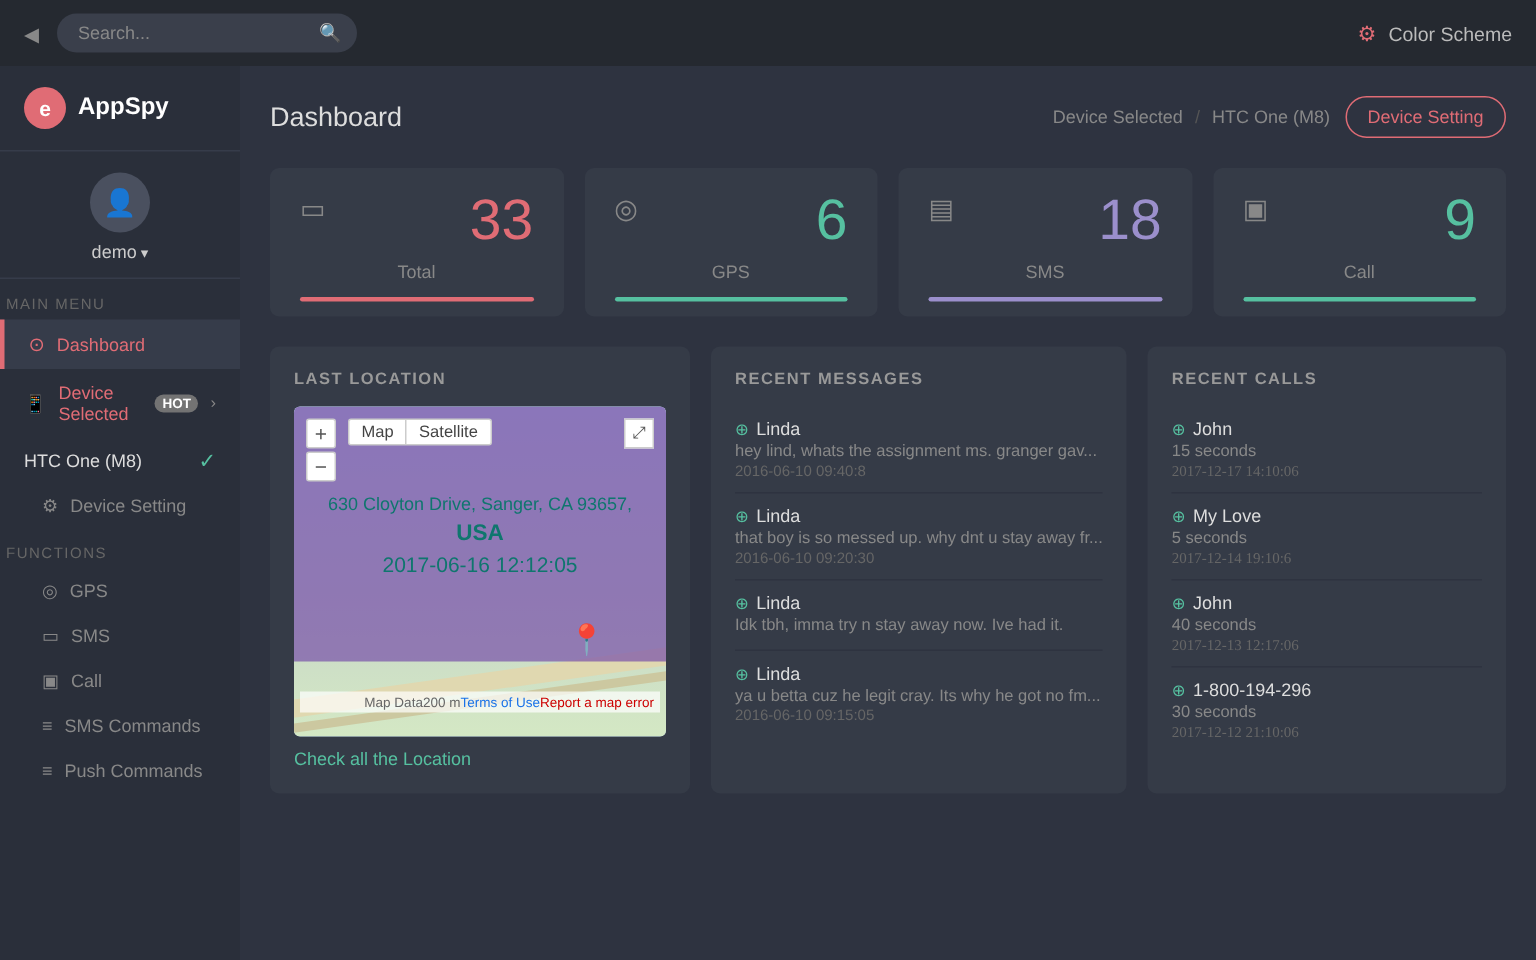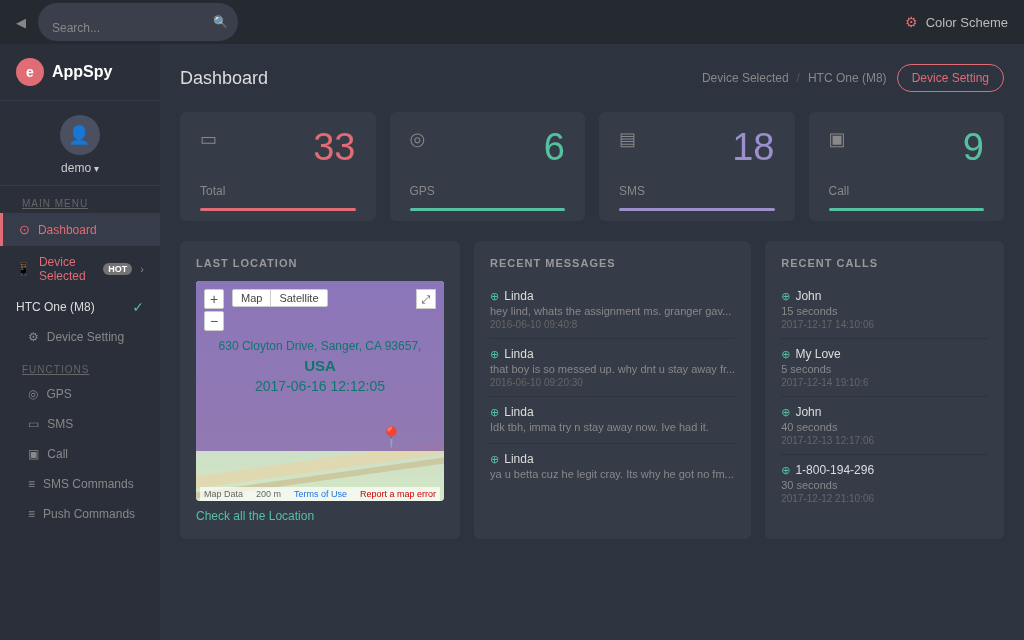--- a/index.html
+++ b/index.html
@@ -1,39 +1,39 @@
 <!DOCTYPE html>
 <html><head>
   <meta charset="utf-8">
   <style>
     * { box-sizing: border-box; margin: 0; padding: 0; }
     body { font-family: 'Segoe UI', Arial, sans-serif; background: #2e3340; color: #ccc; font-size: 13px; display: flex; flex-direction: column; height: 640px; overflow: hidden; }
 
     
     .top-bar { background: #252930; height: 44px; display: flex; align-items: center; padding: 0 16px; gap: 12px; flex-shrink: 0; }
     .search-wrap { position: relative; flex: 0 0 200px; }
-    .search-wrap input { background: #3a3f4b; border: none; border-radius: 20px; color: #ccc; padding: 18px 32px 6px 14px; width: 100%; outline: none; font-size: 12px; }
+    .search-wrap input { background: #3a3f4b; border: none; border-radius: 20px; color: #ccc; padding: 6px 32px 6px 14px; width: 100%; outline: none; font-size: 12px; }
     .search-wrap input::placeholder { color: #888; }
     .search-icon-wrap { position: absolute; right: 10px; top: 50%; transform: translateY(-50%); color: #888; font-size: 12px; }
     .top-bar-right { margin-left: auto; display: flex; align-items: center; gap: 8px; color: #bbb; font-size: 13px; cursor: pointer; }
     .color-scheme-icon { color: #e06c75; font-size: 14px; }
 
     
     .layout { display: flex; flex: 1; overflow: hidden; }
 
     
     .sidebar { width: 160px; background: #2a2f3a; display: flex; flex-direction: column; flex-shrink: 0; padding-bottom: 16px; overflow-y: auto; }
     .sidebar-logo { display: flex; align-items: center; gap: 8px; padding: 14px 16px; border-bottom: 1px solid #363c4a; }
     .logo-icon { width: 28px; height: 28px; background: #e06c75; border-radius: 50%; display: flex; align-items: center; justify-content: center; color: white; font-size: 14px; font-weight: bold; }
     .logo-text { color: white; font-size: 16px; font-weight: 600; }
     .user-section { display: flex; flex-direction: column; align-items: center; padding: 14px 0 10px; border-bottom: 1px solid #363c4a; }
     .avatar { width: 40px; height: 40px; background: #4a505f; border-radius: 50%; display: flex; align-items: center; justify-content: center; color: #aaa; font-size: 18px; }
     .username { margin-top: 6px; color: #ccc; font-size: 12px; cursor: pointer; }
     .username::after { content: ' ▾'; font-size: 10px; }
-    .menu-section-label { padding: 12px 22px 4px; color: #666; font-size: 10px; letter-spacing: 1px; text-decoration: underline; }
+    .menu-section-label { padding: 12px 4px 4px; color: #666; font-size: 10px; letter-spacing: 1px; }
     .sidebar-item { display: flex; align-items: center; gap: 8px; padding: 9px 16px; color: #aaa; cursor: pointer; font-size: 12px; position: relative; }
     .sidebar-item.active { background: #363c4a; color: #e06c75; border-left: 3px solid #e06c75; }
     .sidebar-item .icon { font-size: 13px; flex-shrink: 0; }
     .hot-badge { background: #737373; color: white; font-size: 9px; padding: 1px 5px; border-radius: 8px; margin-left: 2px; font-weight: bold; }
     .device-selected-item { display: flex; align-items: center; gap: 8px; padding: 9px 16px; color: #e06c75; cursor: pointer; font-size: 12px; }
     .device-check { display: flex; align-items: center; justify-content: space-between; padding: 7px 16px; cursor: pointer; }
     .device-name { color: #ddd; font-size: 12px; }
     .check-mark { color: #56c0a0; font-size: 14px; }
     .sub-item { padding: 8px 16px 8px 28px; color: #888; cursor: pointer; font-size: 12px; display: flex; align-items: center; gap: 8px; }
 
@@ -42,21 +42,21 @@
     .page-header { display: flex; align-items: center; justify-content: space-between; margin-bottom: 20px; }
     .page-title { color: #ddd; font-size: 18px; font-weight: 400; }
     .breadcrumb { display: flex; align-items: center; gap: 8px; color: #888; font-size: 12px; }
     .breadcrumb-sep { color: #555; }
     .device-setting-btn { border: 1px solid #e06c75; color: #e06c75; background: transparent; border-radius: 20px; padding: 6px 14px; cursor: pointer; font-size: 12px; }
 
     
     .stats-row { display: grid; grid-template-columns: repeat(4, 1fr); gap: 14px; margin-bottom: 20px; }
     .stat-card { background: #353b47; border-radius: 6px; padding: 16px 20px 10px; }
     .stat-header { display: flex; align-items: flex-start; justify-content: space-between; }
-    .stat-label { color: #888; font-size: 12px; margin-top: 18px; }
+    .stat-label { color: #888; font-size: 12px; margin-top: 8px; text-align: center; }
     .stat-icon { color: #888; font-size: 18px; }
     .stat-number { font-size: 38px; font-weight: 300; line-height: 1; }
     .stat-total .stat-number { color: #e06c75; }
     .stat-gps .stat-number { color: #56c0a0; }
     .stat-sms .stat-number { color: #9b8fcc; }
     .stat-call .stat-number { color: #56c0a0; }
     .stat-bar { height: 3px; border-radius: 2px; margin-top: 10px; }
     .stat-total .stat-bar { background: #e06c75; }
     .stat-gps .stat-bar { background: #56c0a0; }
     .stat-sms .stat-bar { background: #9b8fcc; }
@@ -72,38 +72,38 @@
     .map-controls { position: absolute; top: 8px; left: 8px; display: flex; flex-direction: column; gap: 2px; z-index: 2; }
     .map-btn { background: white; border: 1px solid #ccc; width: 20px; height: 20px; display: flex; align-items: center; justify-content: center; cursor: pointer; font-size: 14px; color: #555; border-radius: 2px; }
     .map-type-bar { position: absolute; top: 8px; left: 36px; background: white; border: 1px solid #ccc; border-radius: 2px; display: flex; font-size: 11px; z-index: 2; }
     .map-type-btn { padding: 2px 8px; cursor: pointer; color: #444; }
     .map-type-btn:first-child { border-right: 1px solid #ccc; }
     .map-fullscreen { position: absolute; top: 8px; right: 8px; background: white; border: 1px solid #ccc; width: 20px; height: 20px; display: flex; align-items: center; justify-content: center; cursor: pointer; z-index: 2; font-size: 11px; color: #555; }
     .map-overlay { position: absolute; top: 0; left: 0; right: 0; bottom: 50px; background: rgba(120,80,170,0.7); display: flex; flex-direction: column; align-items: center; justify-content: center; color: #0f766e; text-align: center; }
     .map-address { font-size: 12px; margin-bottom: 4px; }
     .map-country { font-size: 15px; font-weight: 600; margin-bottom: 4px; }
     .map-datetime { font-size: 14px; }
-    .map-footer { position: absolute; bottom: 0; left: 4px; right: 4px; display: flex; justify-content: space-between; align-items: center; font-size: 9px; color: #666; background: rgba(255,255,255,0.7); padding: 2px 4px; }
+    .map-footer { position: absolute; bottom: 16px; left: 4px; right: 4px; display: flex; justify-content: flex-end; align-items: center; font-size: 9px; color: #666; background: rgba(255,255,255,0.7); padding: 2px 4px; }
     .map-pin { position: absolute; bottom: 52px; right: 40px; color: #e06c75; font-size: 20px; z-index: 3; }
     .check-all-link { color: #56c0a0; font-size: 12px; cursor: pointer; text-decoration: none; display: block; margin-top: 6px; }
 
     
     .msg-item { border-bottom: 1px solid #2e3340; padding: 8px 0; }
     .msg-item:last-child { border-bottom: none; }
     .msg-sender { display: flex; align-items: center; gap: 5px; color: #ddd; font-size: 12px; font-weight: 500; margin-bottom: 2px; }
     .contact-icon { color: #56c0a0; font-size: 11px; }
     .msg-text { color: #888; font-size: 11px; margin-bottom: 2px; white-space: nowrap; overflow: hidden; text-overflow: ellipsis; }
     .msg-time { color: #666; font-size: 10px; }
 
     
     .call-item { border-bottom: 1px solid #2e3340; padding: 8px 0; }
     .call-item:last-child { border-bottom: none; }
     .call-name { display: flex; align-items: center; gap: 5px; color: #ddd; font-size: 12px; font-weight: 500; margin-bottom: 2px; }
     .call-duration { color: #888; font-size: 11px; margin-bottom: 2px; }
-    .call-time { color: #666; font-size: 10px; }
+    .call-time { color: #666; font-size: 10px; font-family: Liberation Serif, serif; }
 
     ::-webkit-scrollbar { width: 4px; }
     ::-webkit-scrollbar-track { background: #2a2f3a; }
     ::-webkit-scrollbar-thumb { background: #4a505f; border-radius: 2px; }
   </style>
 </head>
 <body>
 
 <div class="top-bar">
   <span style="color:#888;cursor:pointer;">◀</span>
@@ -289,20 +289,21 @@
               <span>Linda</span>
             </div>
             <div class="msg-text">Idk tbh, imma try n stay away now. Ive had it.</div>
           </div>
           <div class="msg-item">
             <div class="msg-sender">
               <span class="contact-icon">⊕</span>
               <span>Linda</span>
             </div>
             <div class="msg-text">ya u betta cuz he legit cray. Its why he got no fm...</div>
+            <div class="msg-time">2016-06-10 09:15:05</div>
           </div>
         </div>
       </div>
 
       <div class="panel">
         <div class="panel-title">RECENT CALLS</div>
         <div>
           <div class="call-item">
             <div class="call-name">
               <span class="contact-icon">⊕</span>

